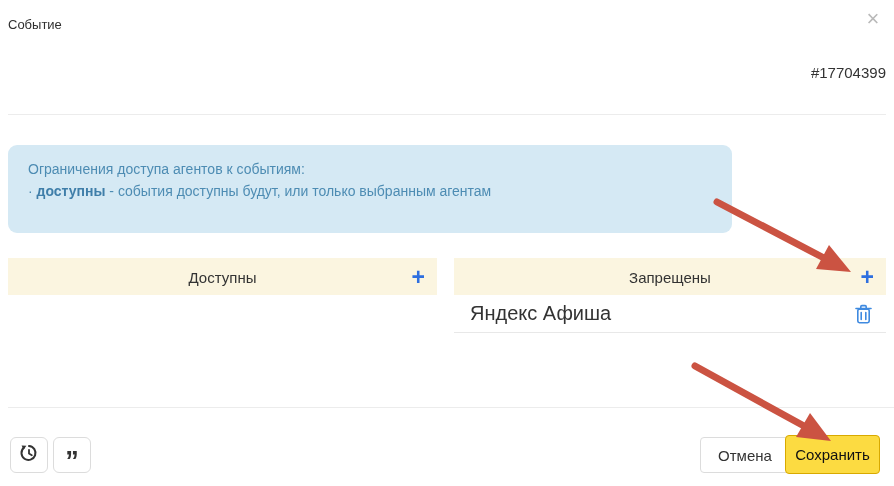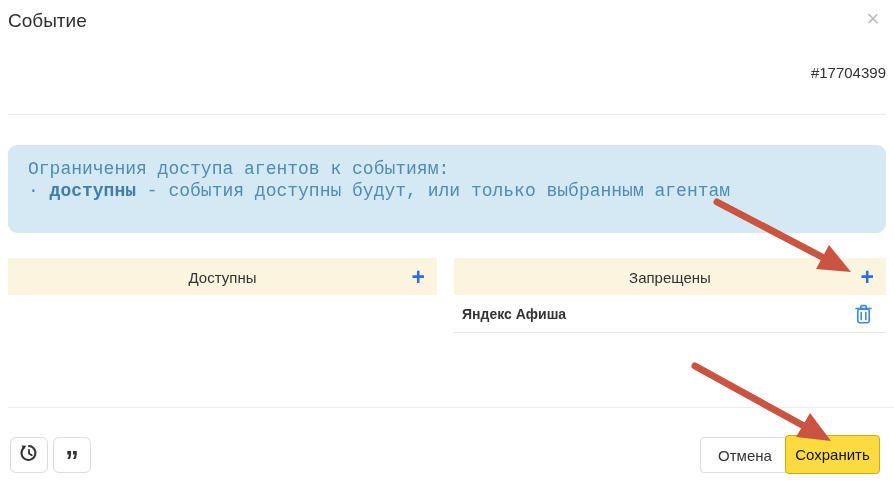--- a/index.html
+++ b/index.html
@@ -3,56 +3,56 @@
 <meta charset="utf-8">
 <style>
   html,body{margin:0;padding:0;background:#fff;}
   body{
     width:894px;height:486px;position:relative;overflow:hidden;
     font-family:"Liberation Sans","DejaVu Sans",sans-serif;color:#333;
   }
   .modal{position:absolute;inset:0;background:#fff;}
 
   
-  .dialog-title{position:absolute;left:8px;top:10px;font-size:19px;color:#2f2f2f;text-align:right;}
+  .dialog-title{position:absolute;left:8px;top:17px;font-size:13px;color:#2f2f2f;text-align:right;}
   .close-btn{position:absolute;right:10px;top:8px;width:22px;height:22px;
     font-size:22px;line-height:22px;text-align:center;color:#b9b9b9;cursor:pointer;}
   .id-badge{position:absolute;right:8px;top:64px;font-size:15px;color:#333;}
 
   
   .tabs{position:absolute;left:0;top:56px;height:35px;width:100%;}
   .tab-link{position:absolute;top:8px;font-size:15px;color:#3a94ec;text-decoration:none;cursor:pointer;}
   .tab-link.t0{left:30px}.tab-link.t1{left:105px}.tab-link.t2{left:180px}
   .tab-pill{position:absolute;left:246px;top:0;height:35px;padding:0 20px;
     background:#ededed;border-radius:18px;display:flex;align-items:center;
     font-size:15px;color:#4f4f4f;cursor:default;}
 
   .divider{position:absolute;left:8px;right:8px;height:1px;background:#ececec;}
   .divider.top{top:114px;}
   .divider.bottom{top:407px;left:8px;right:0;}
 
   
-  .infobox{position:absolute;left:8px;top:145px;width:878px;height:88px;
+  .infobox{position:absolute;left:8px;top:145px;width:724px;height:88px;
     background:#d5e9f4;border-radius:9px;box-sizing:border-box;padding:13px 20px;
-    color:#4d8cb3;font-size:18px;line-height:22px;font-family:Liberation Mono, monospace;}
+    color:#4d8cb3;font-size:14px;line-height:22px;}
   .infobox b{color:#3f7ea9;}
   .infobox span{white-space:pre-wrap;}
 
   
   .col{position:absolute;top:258px;}
   .col.left{left:8px;width:429px;}
   .col.right{left:454px;width:432px;}
   .col-header{position:relative;height:37px;background:#fbf5e0;}
   .col-title{position:absolute;left:0;right:0;top:50%;transform:translateY(-50%);
     text-align:center;font-size:15px;color:#333;}
   .plus{position:absolute;right:12px;top:50%;transform:translateY(-50%);
     font-size:23px;font-weight:700;color:#2e6fe0;cursor:pointer;line-height:1;}
   .agent-row{position:relative;height:37px;display:flex;align-items:center;
     border-bottom:1px solid #e8e8e8;}
-  .agent-name{margin-left:8px;font-size:14px;color:#333;font-weight:bold;}
+  .agent-name{margin-left:16px;font-size:20px;color:#333;}
   .trash{position:absolute;right:13px;top:50%;transform:translateY(-50%);
     width:19px;height:21px;cursor:pointer;}
 
   
   .icon-btn{position:absolute;width:38px;height:36px;background:#fff;
     border:1px solid #dcdcdc;border-radius:6px;box-sizing:border-box;
     display:flex;align-items:center;justify-content:center;cursor:pointer;}
   .icon-btn.history{left:10px;top:437px;}
   .icon-btn.quote{left:53px;top:437px;}
   .quote-glyph{font-size:27px;font-weight:700;color:#333;line-height:10px;

